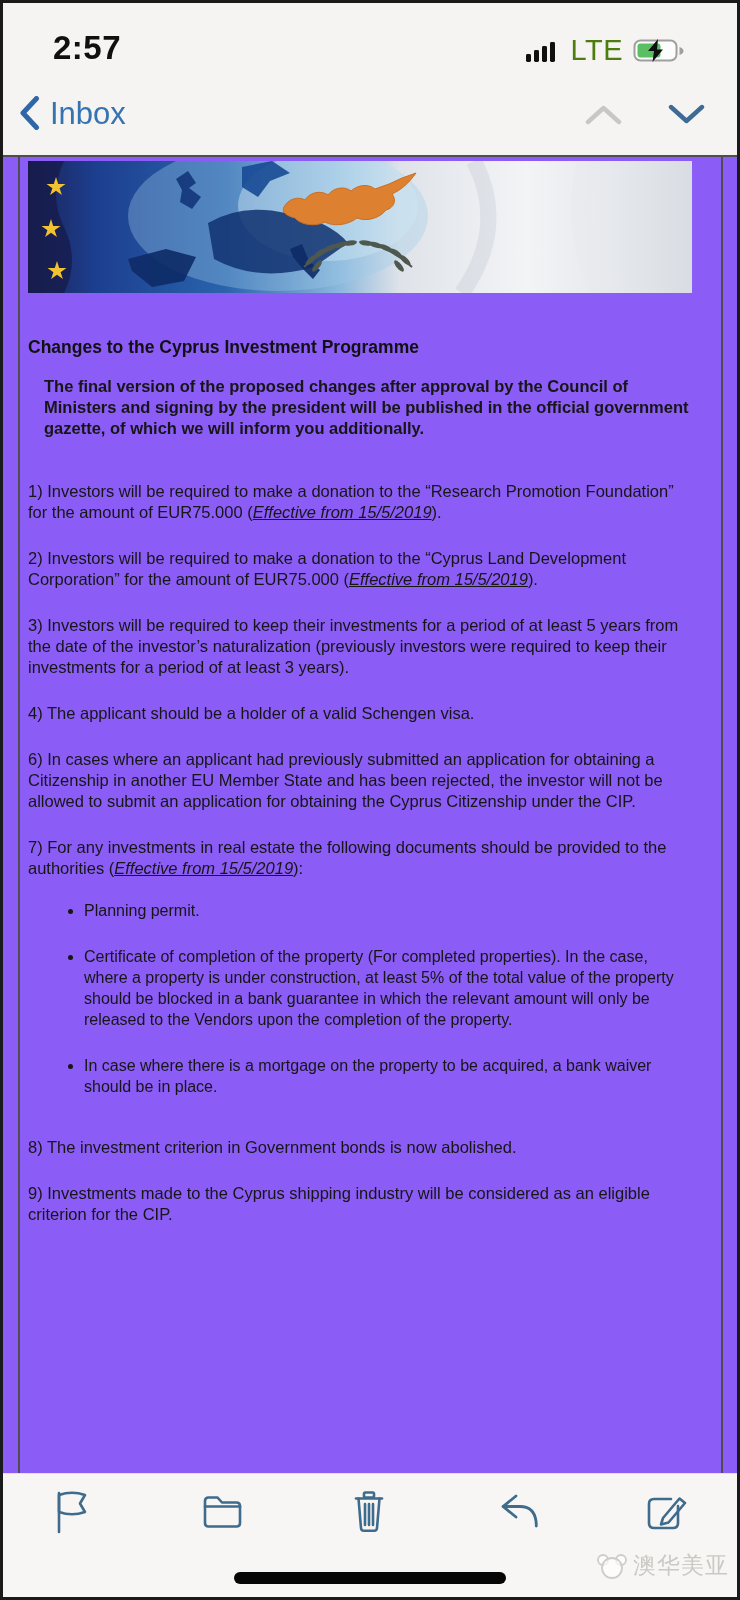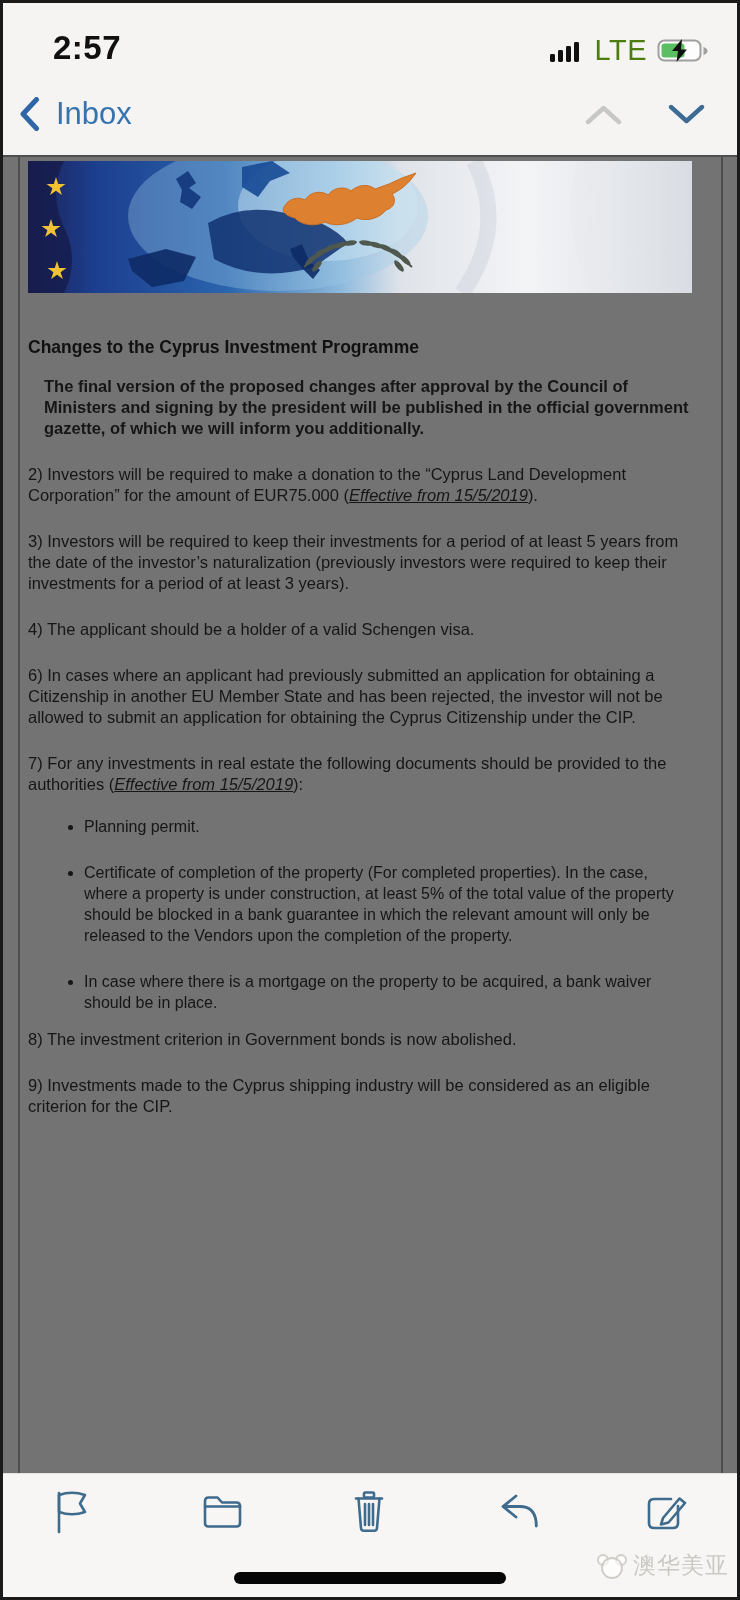--- a/index.html
+++ b/index.html
@@ -3,45 +3,45 @@
 <meta charset="utf-8">
 <style>
   html,body{margin:0;padding:0;background:#8a8a8a;}
   .phone{
     width:740px;height:1600px;box-sizing:border-box;border:3px solid #1a1a1a;
     background:#fdfdfc;font-family:"Liberation Sans",sans-serif;
     display:flex;flex-direction:column;position:relative;overflow:hidden;
   }
   
   .statusbar{height:70px;background:#f5f4f2;display:flex;align-items:flex-end;
-    justify-content:space-between;padding:0 28px 6px 50px;box-sizing:border-box;}
+    justify-content:space-between;padding:0 52px 6px 50px;box-sizing:border-box;}
   .time{font-size:33px;font-weight:700;color:#101010;letter-spacing:.5px;}
   .status-right{display:flex;align-items:center;gap:10px;}
   .lte{font-size:29px;font-weight:400;color:#4d7c0f;letter-spacing:.5px;}
   
   .navbar{height:84px;background:#f5f4f2;border-bottom:2px solid #4e4e4e;
     display:flex;align-items:center;justify-content:space-between;
     padding:0 32px 0 16px;box-sizing:border-box;}
-  .back{display:flex;align-items:center;gap:16px;background:none;border:none;
+  .back{display:flex;align-items:flex-start;gap:10px;background:none;border:none;
     padding:0;cursor:pointer;}
   .back-label{color:#3673b1;font-size:31px;font-family:"Liberation Sans",sans-serif;}
   .thread-nav{display:flex;align-items:center;gap:46px;}
   .nav-arrow{background:none;border:none;padding:0;cursor:pointer;line-height:0;}
   
-  .content{flex:1;background:#737373;overflow:hidden;}
+  .content{flex:1;background:#8b5cf6;overflow:hidden;}
   .email-frame{margin:0 14px 0 15px;height:100%;box-sizing:border-box;
     border-left:2px solid #4e4e4e;border-right:2px solid #4e4e4e;
     padding:4px 30px 0 8px;overflow:hidden;}
   .hero{width:664px;height:132px;display:block;}
   .title{font-size:17.5px;font-weight:700;color:#111;margin:44px 0 0;}
   .para{font-size:16.5px;line-height:21px;color:#161616;margin:25px 0 0;}
   .intro{margin-top:50px;}
   .notice{margin-top:18px;font-weight:700;margin-left:16px;}
   .mt-xl{margin-top:42px;}
-  .mt-l{margin-top:16px;}
+  .mt-l{margin-top:40px;}
   .eff{font-style:italic;text-decoration:underline;}
   .doc-list{margin:21px 0 0;padding:0 0 0 56px;}
   .doc-list li{font-size:16px;line-height:21px;color:#161616;}
   .doc-list li + li{margin-top:25px;}
   
   .toolbar{height:124px;background:#f7f6f4;border-top:1px solid #e2e1df;
     position:relative;display:flex;justify-content:space-between;
     padding:12px 44px 0;box-sizing:border-box;}
   .tool-btn{width:52px;height:52px;background:none;border:none;padding:0;cursor:pointer;line-height:0;}
   .home-indicator{position:absolute;left:50%;transform:translateX(-50%);
@@ -140,20 +140,21 @@
           <ellipse cx="338" cy="82" rx="7" ry="2.6" transform="rotate(8 338 82)"></ellipse>
           <ellipse cx="371" cy="105" rx="7" ry="2.6" transform="rotate(50 371 105)"></ellipse>
         </g>
       </svg>
 
       <h1 class="title">Changes to the Cyprus Investment Programme</h1>
 
 
       <p class="para notice">The final version of the proposed changes after approval by the Council of Ministers and signing by the president will be published in the official government gazette, of which we will inform you additionally.</p>
 
+      <p class="para mt-xl"><span>1) Investors will be required to make a donation to the “Research Promotion Foundation” for the amount of EUR75.000 (</span><span class="eff">Effective from 15/5/2019</span><span>).</span></p>
 
       <p class="para"><span>2) Investors will be required to make a donation to the “Cyprus Land Development Corporation” for the amount of EUR75.000 (</span><span class="eff">Effective from 15/5/2019</span><span>).</span></p>
 
       <p class="para">3) Investors will be required to keep their investments for a period of at least 5 years from the date of the investor’s naturalization (previously investors were required to keep their investments for a period of at least 3 years).</p>
 
       <p class="para">4) The applicant should be a holder of a valid Schengen visa.</p>
 
 
       <p class="para">6) In cases where an applicant had previously submitted an application for obtaining a Citizenship in another EU Member State and has been rejected, the investor will not be allowed to submit an application for obtaining the Cyprus Citizenship under the CIP.</p>
 

